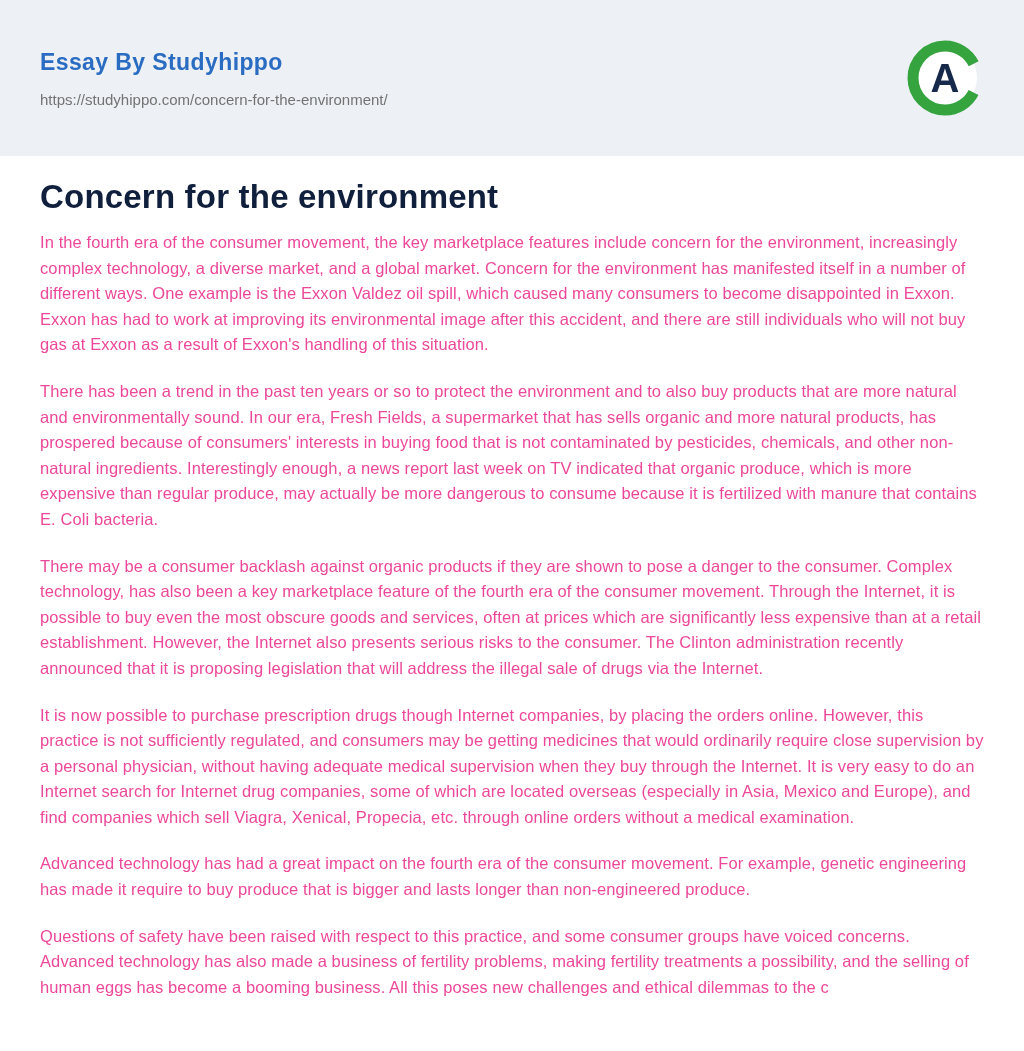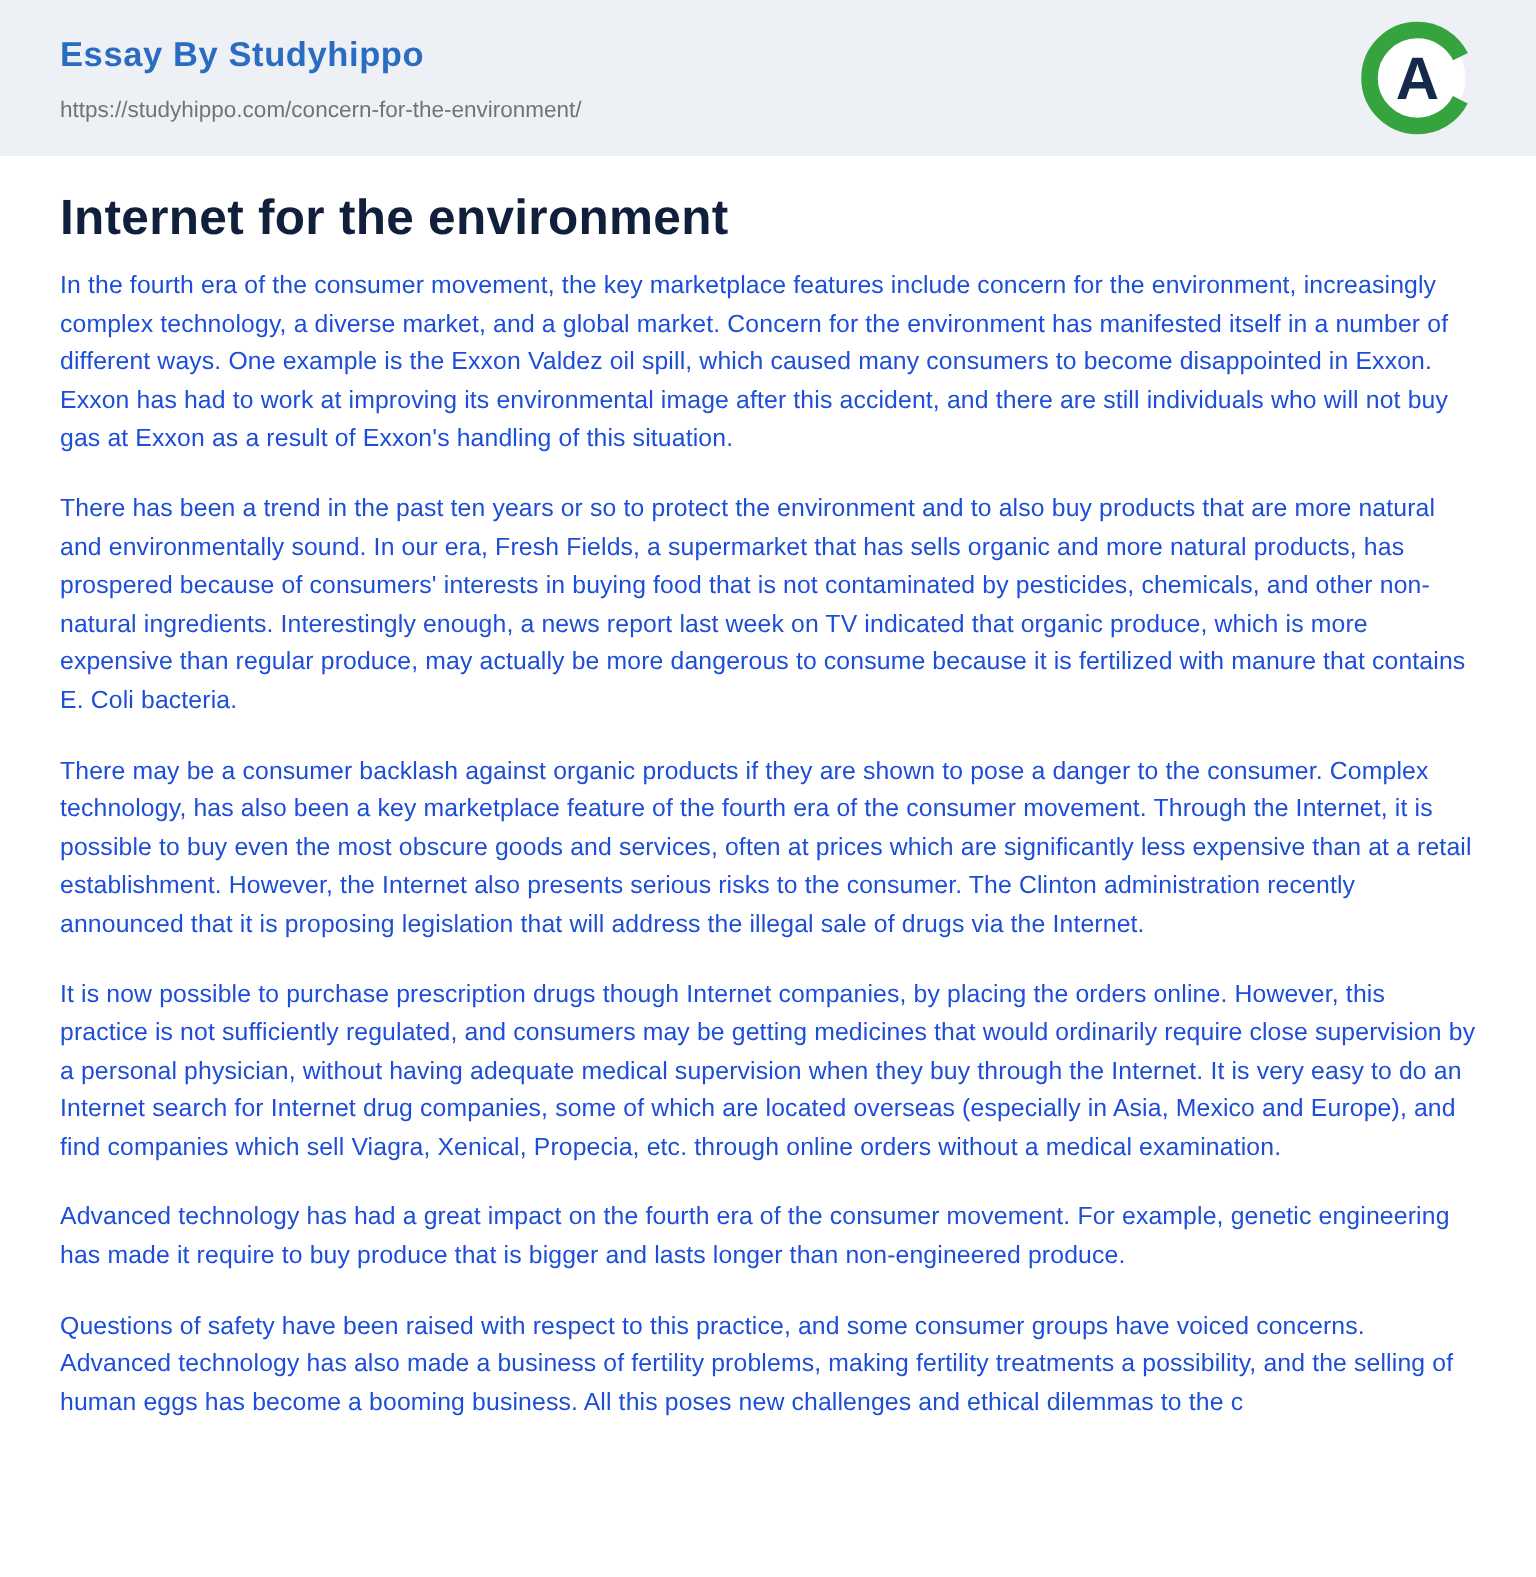--- a/index.html
+++ b/index.html
@@ -7,21 +7,21 @@
   html, body {
     width: 1024px;
     height: 1051px;
     background: #ffffff;
     font-family: "Liberation Sans", "DejaVu Sans", sans-serif;
     overflow: hidden;
   }
 
   .page-header {
     background: #edf0f4;
-    height: 104px;
+    height: 156px;
     padding: 0 40px;
     display: flex;
     align-items: center;
     justify-content: space-between;
   }
 
   .header-text { display: flex; flex-direction: column; }
 
   .byline {
     color: #2a6cc2;
@@ -50,21 +50,21 @@
 
   .essay-title {
     color: #101f3c;
     font-size: 33px;
     font-weight: bold;
     letter-spacing: 0.2px;
     margin-bottom: 14px;
   }
 
   .essay-body p {
-    color: #1d4ed8;
+    color: #ec4899;
     font-size: 16.5px;
     line-height: 25.6px;
     margin-bottom: 21px;
     letter-spacing: 0.1px;
   }
 </style>
 </head>
 <body>
 
 <header class="page-header">
@@ -74,21 +74,21 @@
   </div>
   <div class="logo-wrap">
     <svg width="78" height="78" viewBox="0 0 78 78">
       <circle cx="39" cy="39" r="32" fill="#ffffff" stroke="#35a43f" stroke-width="11" stroke-dasharray="171 30" stroke-dashoffset="-15"></circle>
       <text x="39" y="53" text-anchor="middle" font-family="Liberation Sans, DejaVu Sans, sans-serif" font-size="40" font-weight="bold" fill="#16294b">A</text>
     </svg>
   </div>
 </header>
 
 <main class="essay-main">
-  <h1 class="essay-title">Internet for the environment</h1>
+  <h1 class="essay-title">Concern for the environment</h1>
 
   <div class="essay-body">
     <p>In the fourth era of the consumer movement, the key marketplace features include concern for the environment, increasingly complex technology, a diverse market, and a global market. Concern for the environment has manifested itself in a number of different ways. One example is the Exxon Valdez oil spill, which caused many consumers to become disappointed in Exxon. Exxon has had to work at improving its environmental image after this accident, and there are still individuals who will not buy gas at Exxon as a result of Exxon's handling of this situation.</p>
     <p>There has been a trend in the past ten years or so to protect the environment and to also buy products that are more natural and environmentally sound. In our era, Fresh Fields, a supermarket that has sells organic and more natural products, has prospered because of consumers' interests in buying food that is not contaminated by pesticides, chemicals, and other non-natural ingredients. Interestingly enough, a news report last week on TV indicated that organic produce, which is more expensive than regular produce, may actually be more dangerous to consume because it is fertilized with manure that contains E. Coli bacteria.</p>
     <p>There may be a consumer backlash against organic products if they are shown to pose a danger to the consumer. Complex technology, has also been a key marketplace feature of the fourth era of the consumer movement. Through the Internet, it is possible to buy even the most obscure goods and services, often at prices which are significantly less expensive than at a retail establishment. However, the Internet also presents serious risks to the consumer. The Clinton administration recently announced that it is proposing legislation that will address the illegal sale of drugs via the Internet.</p>
     <p>It is now possible to purchase prescription drugs though Internet companies, by placing the orders online. However, this practice is not sufficiently regulated, and consumers may be getting medicines that would ordinarily require close supervision by a personal physician, without having adequate medical supervision when they buy through the Internet. It is very easy to do an Internet search for Internet drug companies, some of which are located overseas (especially in Asia, Mexico and Europe), and find companies which sell Viagra, Xenical, Propecia, etc. through online orders without a medical examination.</p>
     <p>Advanced technology has had a great impact on the fourth era of the consumer movement. For example, genetic engineering has made it require to buy produce that is bigger and lasts longer than non-engineered produce.</p>
     <p>Questions of safety have been raised with respect to this practice, and some consumer groups have voiced concerns. Advanced technology has also made a business of fertility problems, making fertility treatments a possibility, and the selling of human eggs has become a booming business. All this poses new challenges and ethical dilemmas to the c</p>
   </div>
 </main>

